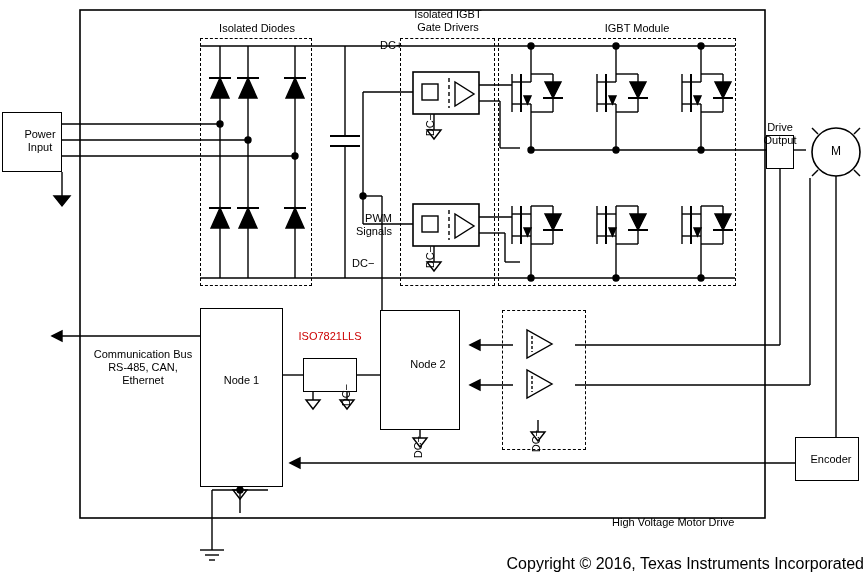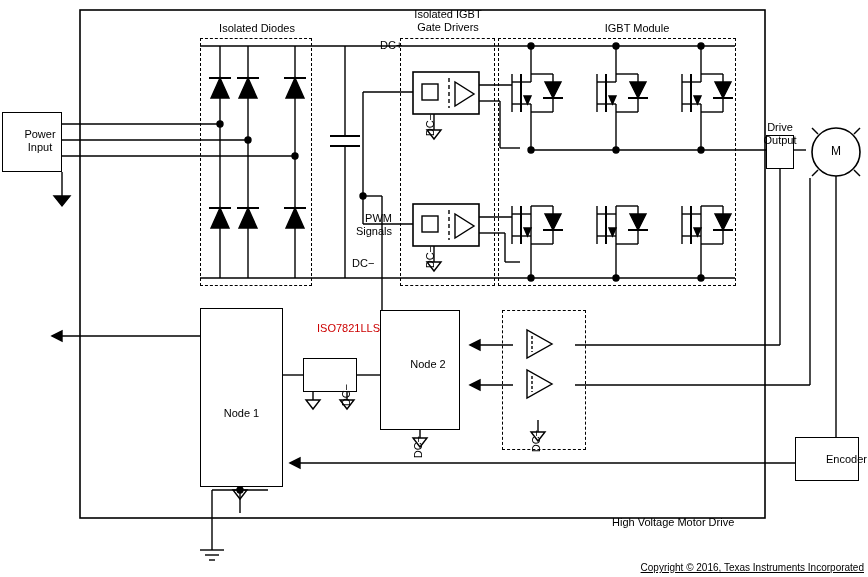--- a/index.html
+++ b/index.html
@@ -43,23 +43,22 @@
   svg.wires {
     position: absolute;
     left: 0; top: 0;
     width: 868px; height: 577px;
     pointer-events: none;
   }
   .copyright {
     position: absolute;
     right: 4px;
     bottom: 4px;
-    font-size: 10px;
+    font-size: 16px;
     color: #000;
-    text-decoration: underline;
   }
 </style>
 </head>
 <body>
 
 <div id="root">
 
   <svg class="wires" viewBox="0 0 868 577">
     <g stroke="#000" stroke-width="1.4" fill="none">
 
@@ -299,46 +298,49 @@
   <div class="dash" style="left:200px;top:38px;width:112px;height:248px;"></div>
   <div class="dash" style="left:400px;top:38px;width:95px;height:248px;"></div>
   <div class="dash" style="left:498px;top:38px;width:238px;height:248px;"></div>
   <div class="dash" style="left:502px;top:310px;width:84px;height:140px;"></div>
 
   <div class="box" style="left:2px;top:112px;width:60px;height:60px;"></div>
   <div class="lbl c" style="left:2px;top:128px;width:76px;">Power
 Input</div>
 
   <div class="box" style="left:200px;top:308px;width:83px;height:179px;"></div>
-  <div class="lbl c" style="left:200px;top:407px;width:83px;">Node 1</div>
+  <div class="lbl c" style="left:200px;top:374px;width:83px;">Node 1</div>
 
   <div class="box" style="left:380px;top:310px;width:80px;height:120px;"></div>
   <div class="lbl c" style="left:380px;top:358px;width:96px;">Node 2</div>
 
   <div class="box" style="left:303px;top:358px;width:54px;height:34px;"></div>
-  <div class="lbl c red" style="left:280px;top:322px;width:100px;text-align:right;">ISO7821LLS</div>
+  <div class="lbl c red" style="left:280px;top:330px;width:100px;">ISO7821LLS</div>
 
   <div class="box" style="left:795px;top:437px;width:64px;height:44px;"></div>
-  <div class="lbl c" style="left:795px;top:453px;width:72px;text-align:right;">Encoder</div>
+  <div class="lbl c" style="left:795px;top:453px;width:72px;">Encoder</div>
 
   <div class="box" style="left:766px;top:135px;width:28px;height:34px;"></div>
   <div class="lbl c" style="left:748px;top:121px;width:64px;">Drive
 Output</div>
 
   <div class="lbl c" style="left:820px;top:145px;width:32px;font-size:12px;">M</div>
 
   <div class="lbl c" style="left:196px;top:22px;width:122px;">Isolated Diodes</div>
   <div class="lbl c" style="left:390px;top:8px;width:116px;">Isolated IGBT
 Gate Drivers</div>
   <div class="lbl c" style="left:576px;top:22px;width:122px;">IGBT Module</div>
 
   <div class="lbl" style="left:352px;top:39px;padding-left:28px;">DC+</div>
   <div class="lbl" style="left:352px;top:257px;">DC−</div>
   <div class="lbl" style="left:340px;top:188px;width:52px;text-align:right;margin-top:24px;">PWM
 Signals</div>
+  <div class="lbl c" style="left:78px;top:348px;width:130px;">Communication Bus
+RS-485, CAN,
+Ethernet</div>
   <div class="lbl" style="left:612px;top:516px;">High Voltage Motor Drive</div>
 
   <div class="lbl vert" style="left:424px;top:114px;">DC−</div>
   <div class="lbl vert" style="left:424px;top:246px;">DC−</div>
   <div class="lbl vert" style="left:340px;top:384px;">DC−</div>
   <div class="lbl vert" style="left:412px;top:436px;">DC−</div>
   <div class="lbl vert" style="left:530px;top:430px;">DC−</div>
 
   <div class="copyright">Copyright © 2016, Texas Instruments Incorporated</div>
 </div>

